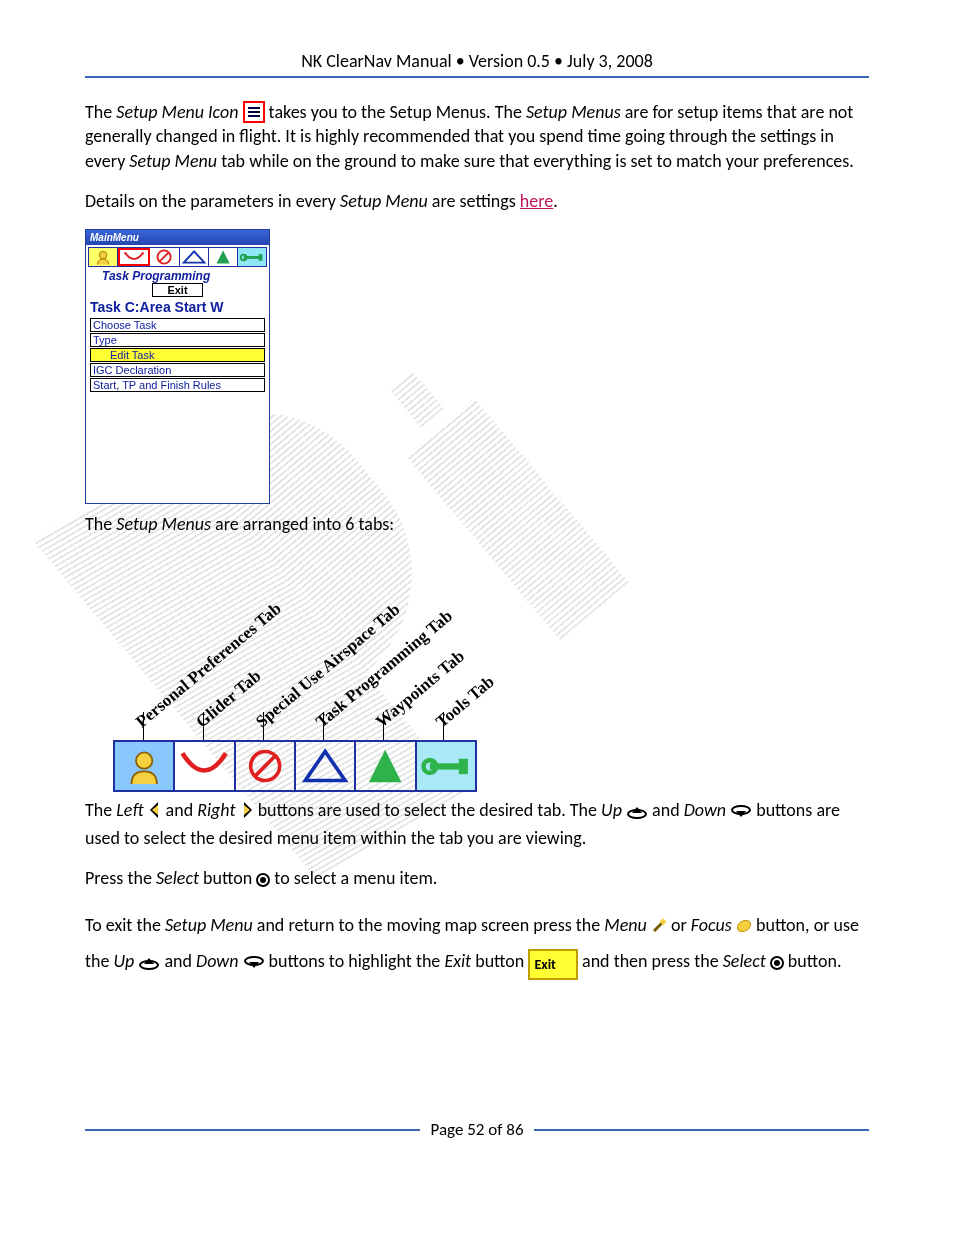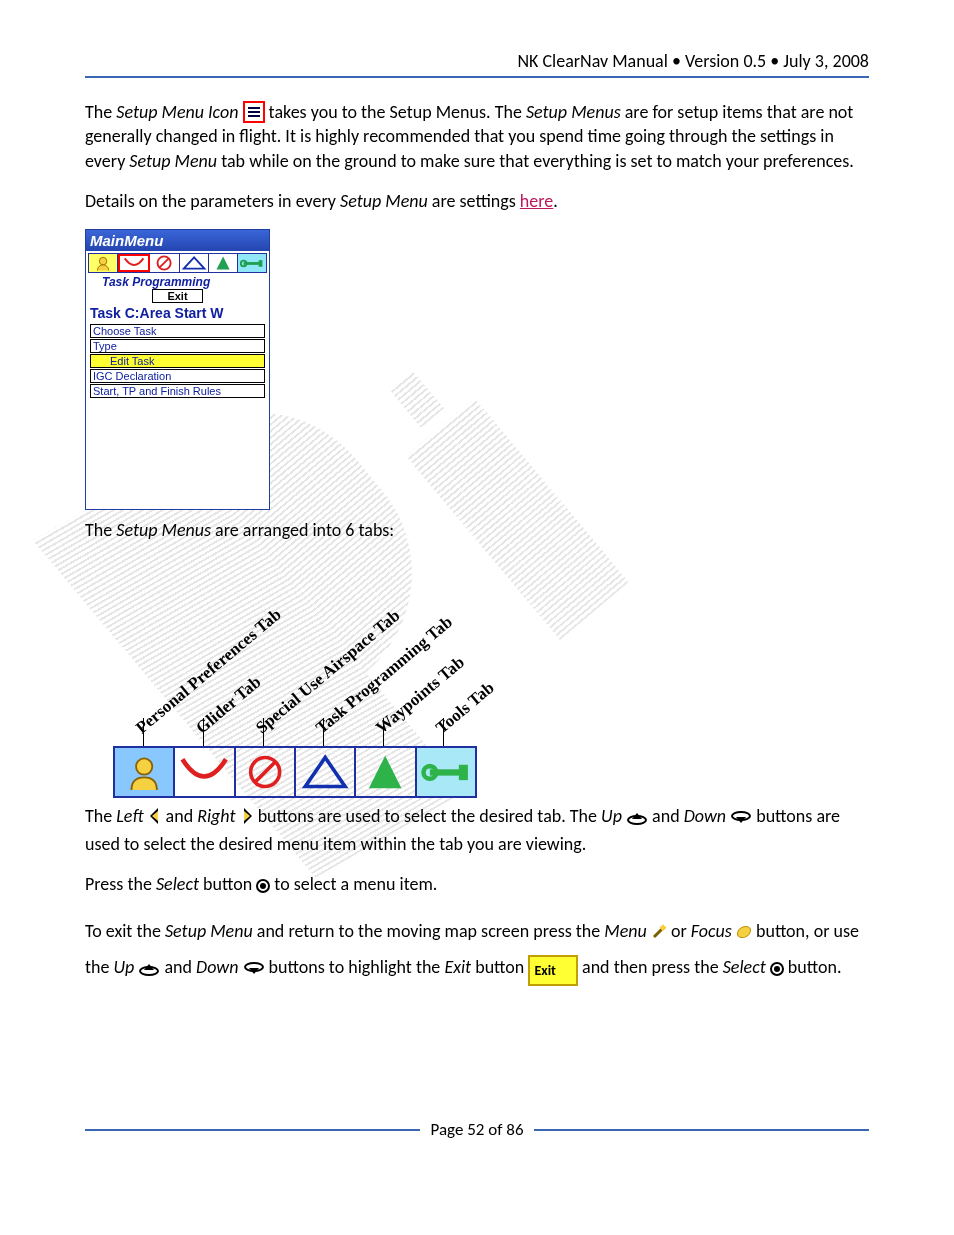--- a/index.html
+++ b/index.html
@@ -11,21 +11,21 @@
     padding: 0;
     width: 954px;
   }
   .page {
     padding: 50px 85px 30px 85px;
     position: relative;
     min-height: 1180px;
     box-sizing: border-box;
   }
   .header-line {
-    text-align: right;
+    text-align: center;
     font-size: 18px;
     margin-bottom: 4px;
   }
   hr.top-rule {
     border: none;
     border-top: 2px solid #3a66b5;
     margin: 4px 0 22px 0;
   }
   h3.section-title {
     color: #345a9a;
@@ -66,21 +66,21 @@
     font-family: Tahoma, Arial, sans-serif;
     font-size: 12px;
     margin-bottom: 2px;
   }
   .menu-titlebar {
     background: linear-gradient(to bottom, #3a66d8, #2445b0);
     color: #fff;
     padding: 2px 4px;
     font-weight: bold;
     font-style: italic;
-    font-size: 15px;
+    font-size: 10px;
   }
   .menu-tabs {
     display: flex;
     border: 1px solid #2030a0;
     margin: 2px;
   }
   .menu-tab {
     flex: 1 1 0;
     height: 18px;
     border-right: 1px solid #2030a0;

